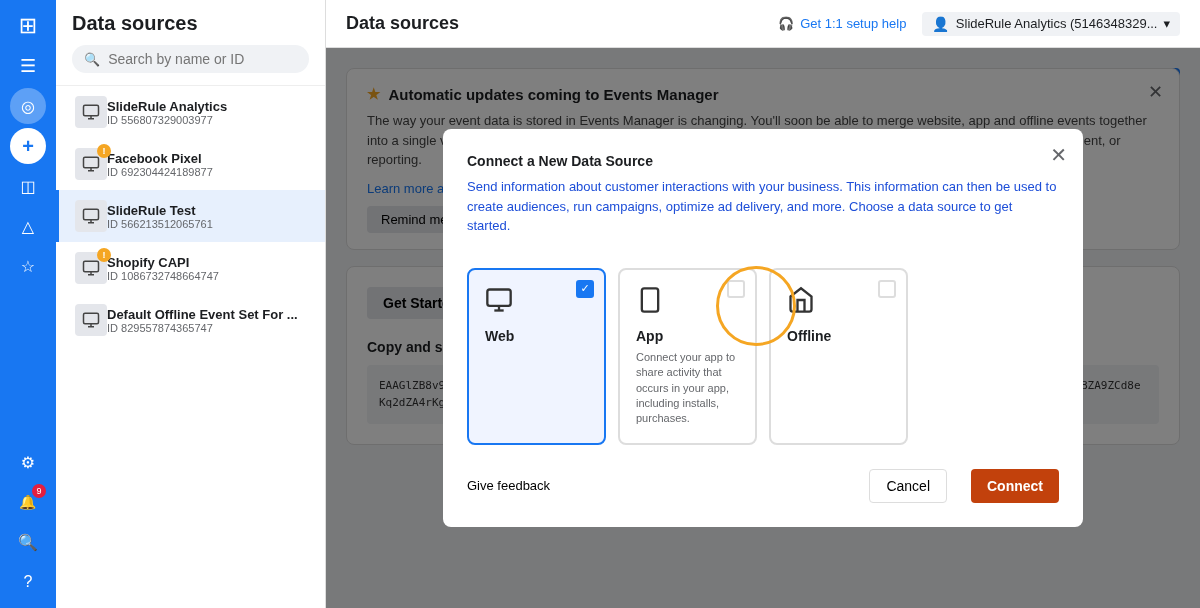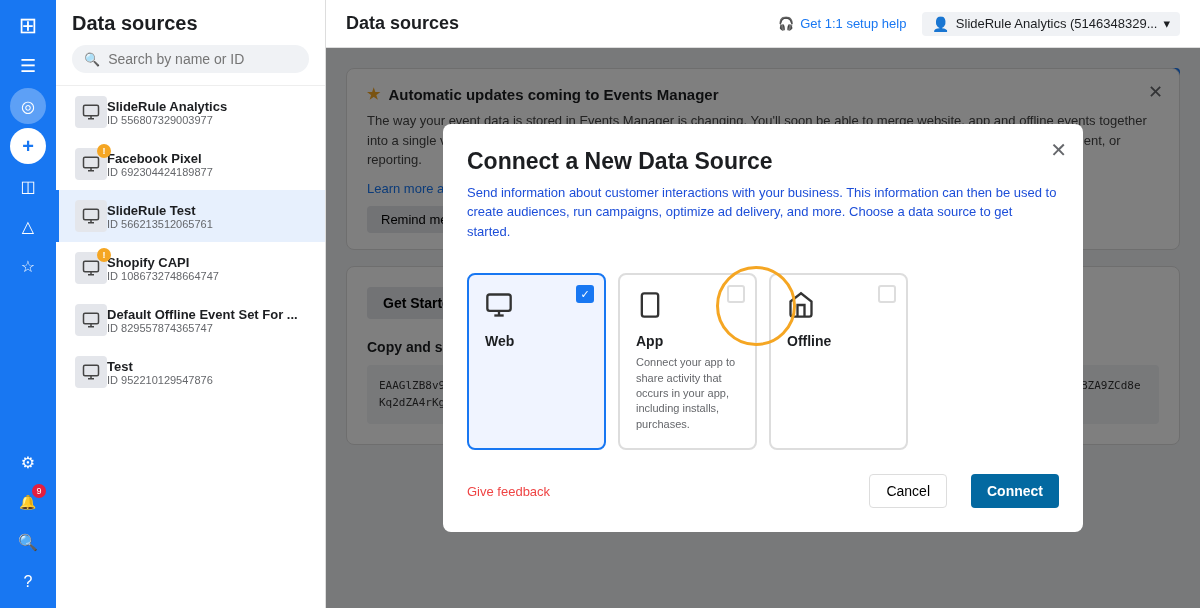--- a/index.html
+++ b/index.html
@@ -59,40 +59,40 @@
     .token-box { background: #f0f2f5; border-radius: 4px; padding: 12px; font-family: monospace; font-size: 11px; color: #333; word-break: break-all; line-height: 1.6; }
 
     
     .create-btn { background: #1877f2; color: white; border: none; border-radius: 4px; padding: 8px 14px; font-size: 14px; font-weight: 600; cursor: pointer; display: flex; align-items: center; gap: 6px; position: absolute; top: 20px; right: 20px; }
 
     
     .overlay { position: absolute; top: 0; left: 0; right: 0; bottom: 0; background: rgba(0,0,0,0.5); z-index: 10; display: flex; align-items: center; justify-content: center; }
 
     
     .modal { background: white; border-radius: 8px; width: 640px; padding: 24px; position: relative; z-index: 11; }
-    .modal-title { font-size: 23px; font-weight: 700; margin-bottom: 8px; }
+    .modal-title { font-size: 14px; font-weight: 700; margin-bottom: 8px; }
     .modal-close { position: absolute; top: 16px; right: 16px; cursor: pointer; color: #65676b; font-size: 20px; line-height: 1; }
     .modal-desc { font-size: 13px; color: #1d4ed8; line-height: 1.5; margin-bottom: 32px; }
 
     
     .source-options { display: grid; grid-template-columns: repeat(4, 1fr); gap: 12px; margin-bottom: 24px; }
     .source-option { border: 2px solid #ddd; border-radius: 8px; padding: 16px; cursor: pointer; position: relative; }
     .source-option.selected { border-color: #1877f2; background: #f0f4ff; }
     .source-option-check { position: absolute; top: 10px; right: 10px; width: 18px; height: 18px; border: 2px solid #ddd; border-radius: 3px; }
     .source-option-check.checked { background: #1877f2; border-color: #1877f2; display: flex; align-items: center; justify-content: center; color: white; font-size: 11px; }
     .source-option-icon { font-size: 24px; margin-bottom: 8px; }
     .source-option-name { font-weight: 700; font-size: 14px; margin-bottom: 6px; }
     .source-option-desc { font-size: 11px; color: #65676b; line-height: 1.4; }
 
     
     .modal-footer { display: flex; justify-content: space-between; align-items: center; }
-    .give-feedback { color: #ef4444; font-size: 13px; cursor: pointer; text-decoration: none; }
+    .give-feedback { color: #000000; font-size: 13px; cursor: pointer; text-decoration: none; }
     .modal-actions { display: flex; gap: 24px; }
     .cancel-btn { background: white; border: 1px solid #ddd; border-radius: 4px; padding: 8px 16px; font-size: 14px; cursor: pointer; }
-    .connect-btn { background: #0369a1; color: white; border: none; border-radius: 4px; padding: 8px 16px; font-size: 14px; font-weight: 600; cursor: pointer; }
+    .connect-btn { background: #c2410c; color: white; border: none; border-radius: 4px; padding: 8px 16px; font-size: 14px; font-weight: 600; cursor: pointer; }
 
     
     .star { color: #f5a623; }
 
     
     .highlight-circle { position: absolute; width: 80px; height: 80px; border: 3px solid #f5a623; border-radius: 50%; top: 218px; left: 390px; pointer-events: none; z-index: 12; }
   </style>
 </head>
 <body>
 
@@ -189,34 +189,20 @@
           <line x1="8" y1="21" x2="16" y2="21"></line>
           <line x1="12" y1="17" x2="12" y2="21"></line>
         </svg>
 
       </div>
       <div class="sidebar-item-info">
         <div class="sidebar-item-name">Default Offline Event Set For ...</div>
         <div class="sidebar-item-id">ID 829557874365747</div>
       </div>
     </div>
-        <div class="sidebar-item">
-      <div class="sidebar-item-icon">
-        <svg width="18" height="18" viewBox="0 0 24 24" fill="none" stroke="currentColor" stroke-width="2">
-          <rect x="2" y="3" width="20" height="14" rx="2" ry="2"></rect>
-          <line x1="8" y1="21" x2="16" y2="21"></line>
-          <line x1="12" y1="17" x2="12" y2="21"></line>
-        </svg>
-
-      </div>
-      <div class="sidebar-item-info">
-        <div class="sidebar-item-name">Test</div>
-        <div class="sidebar-item-id">ID 952210129547876</div>
-      </div>
-    </div>
       </div>
   </div>
 
   <div class="main-area">
 
     <div class="top-bar">
       <div class="top-bar-left">Data sources</div>
       <div class="top-bar-right">
         <div class="setup-help">
           <span>🎧</span>

